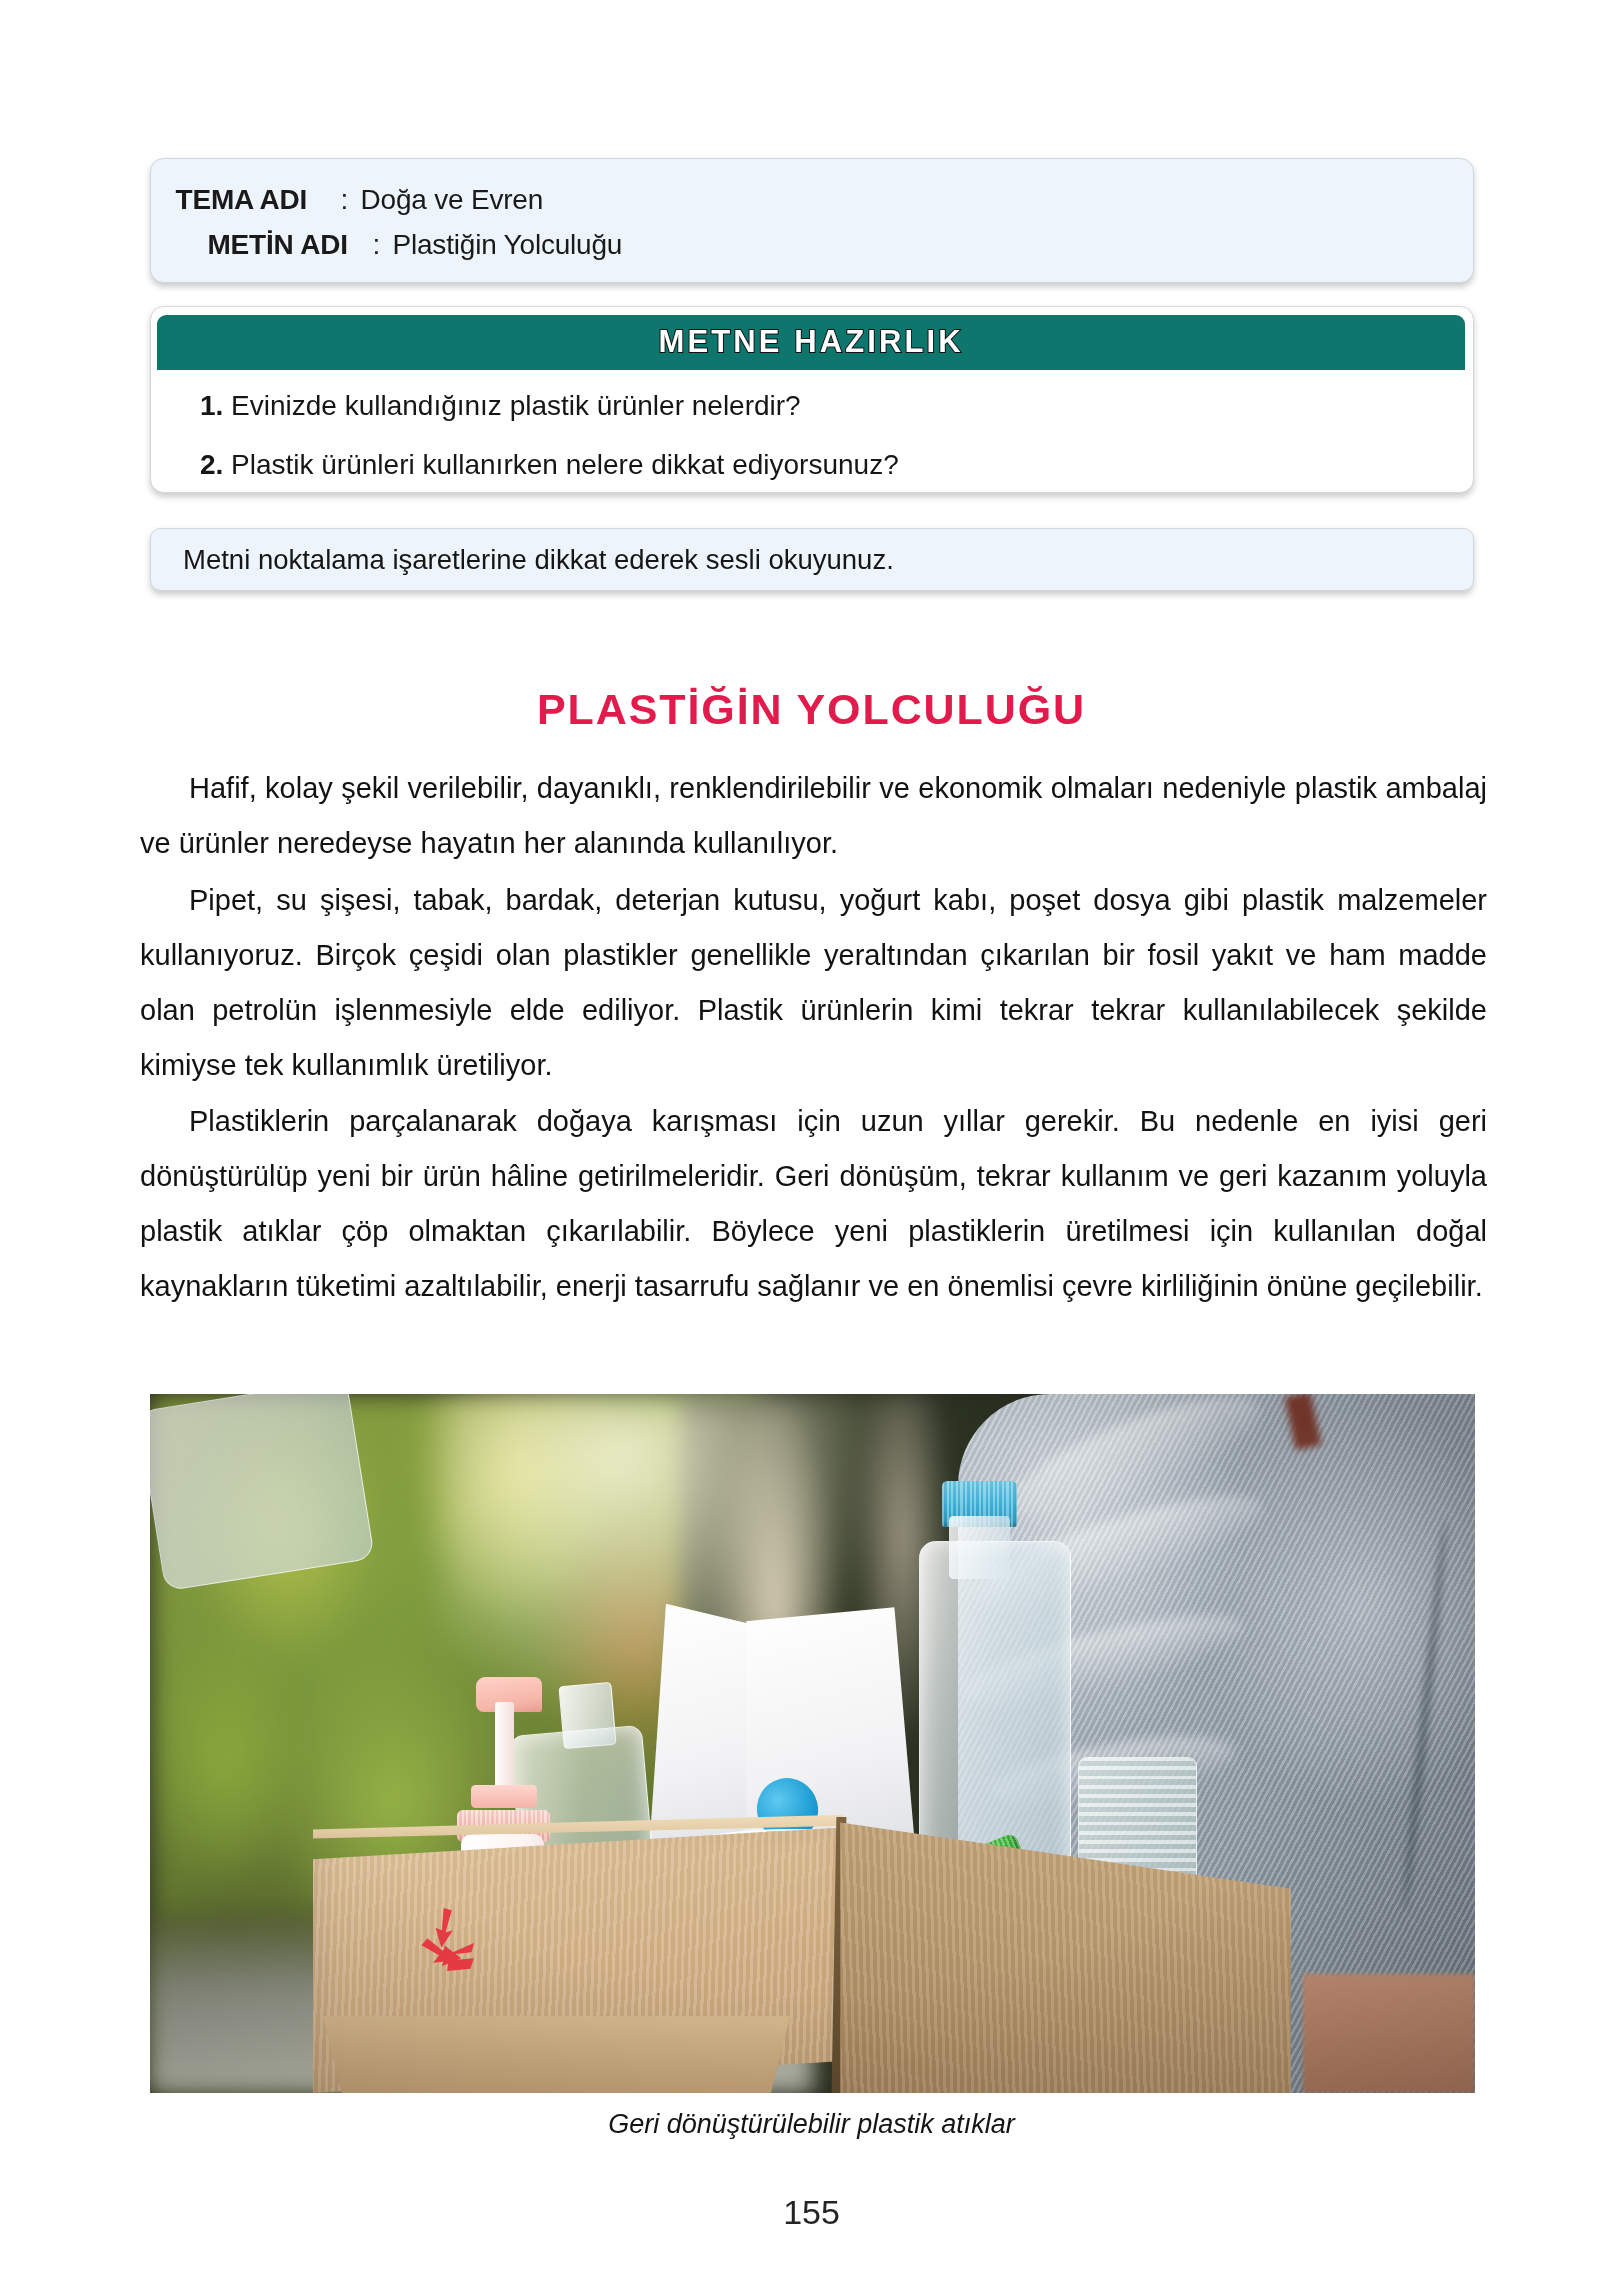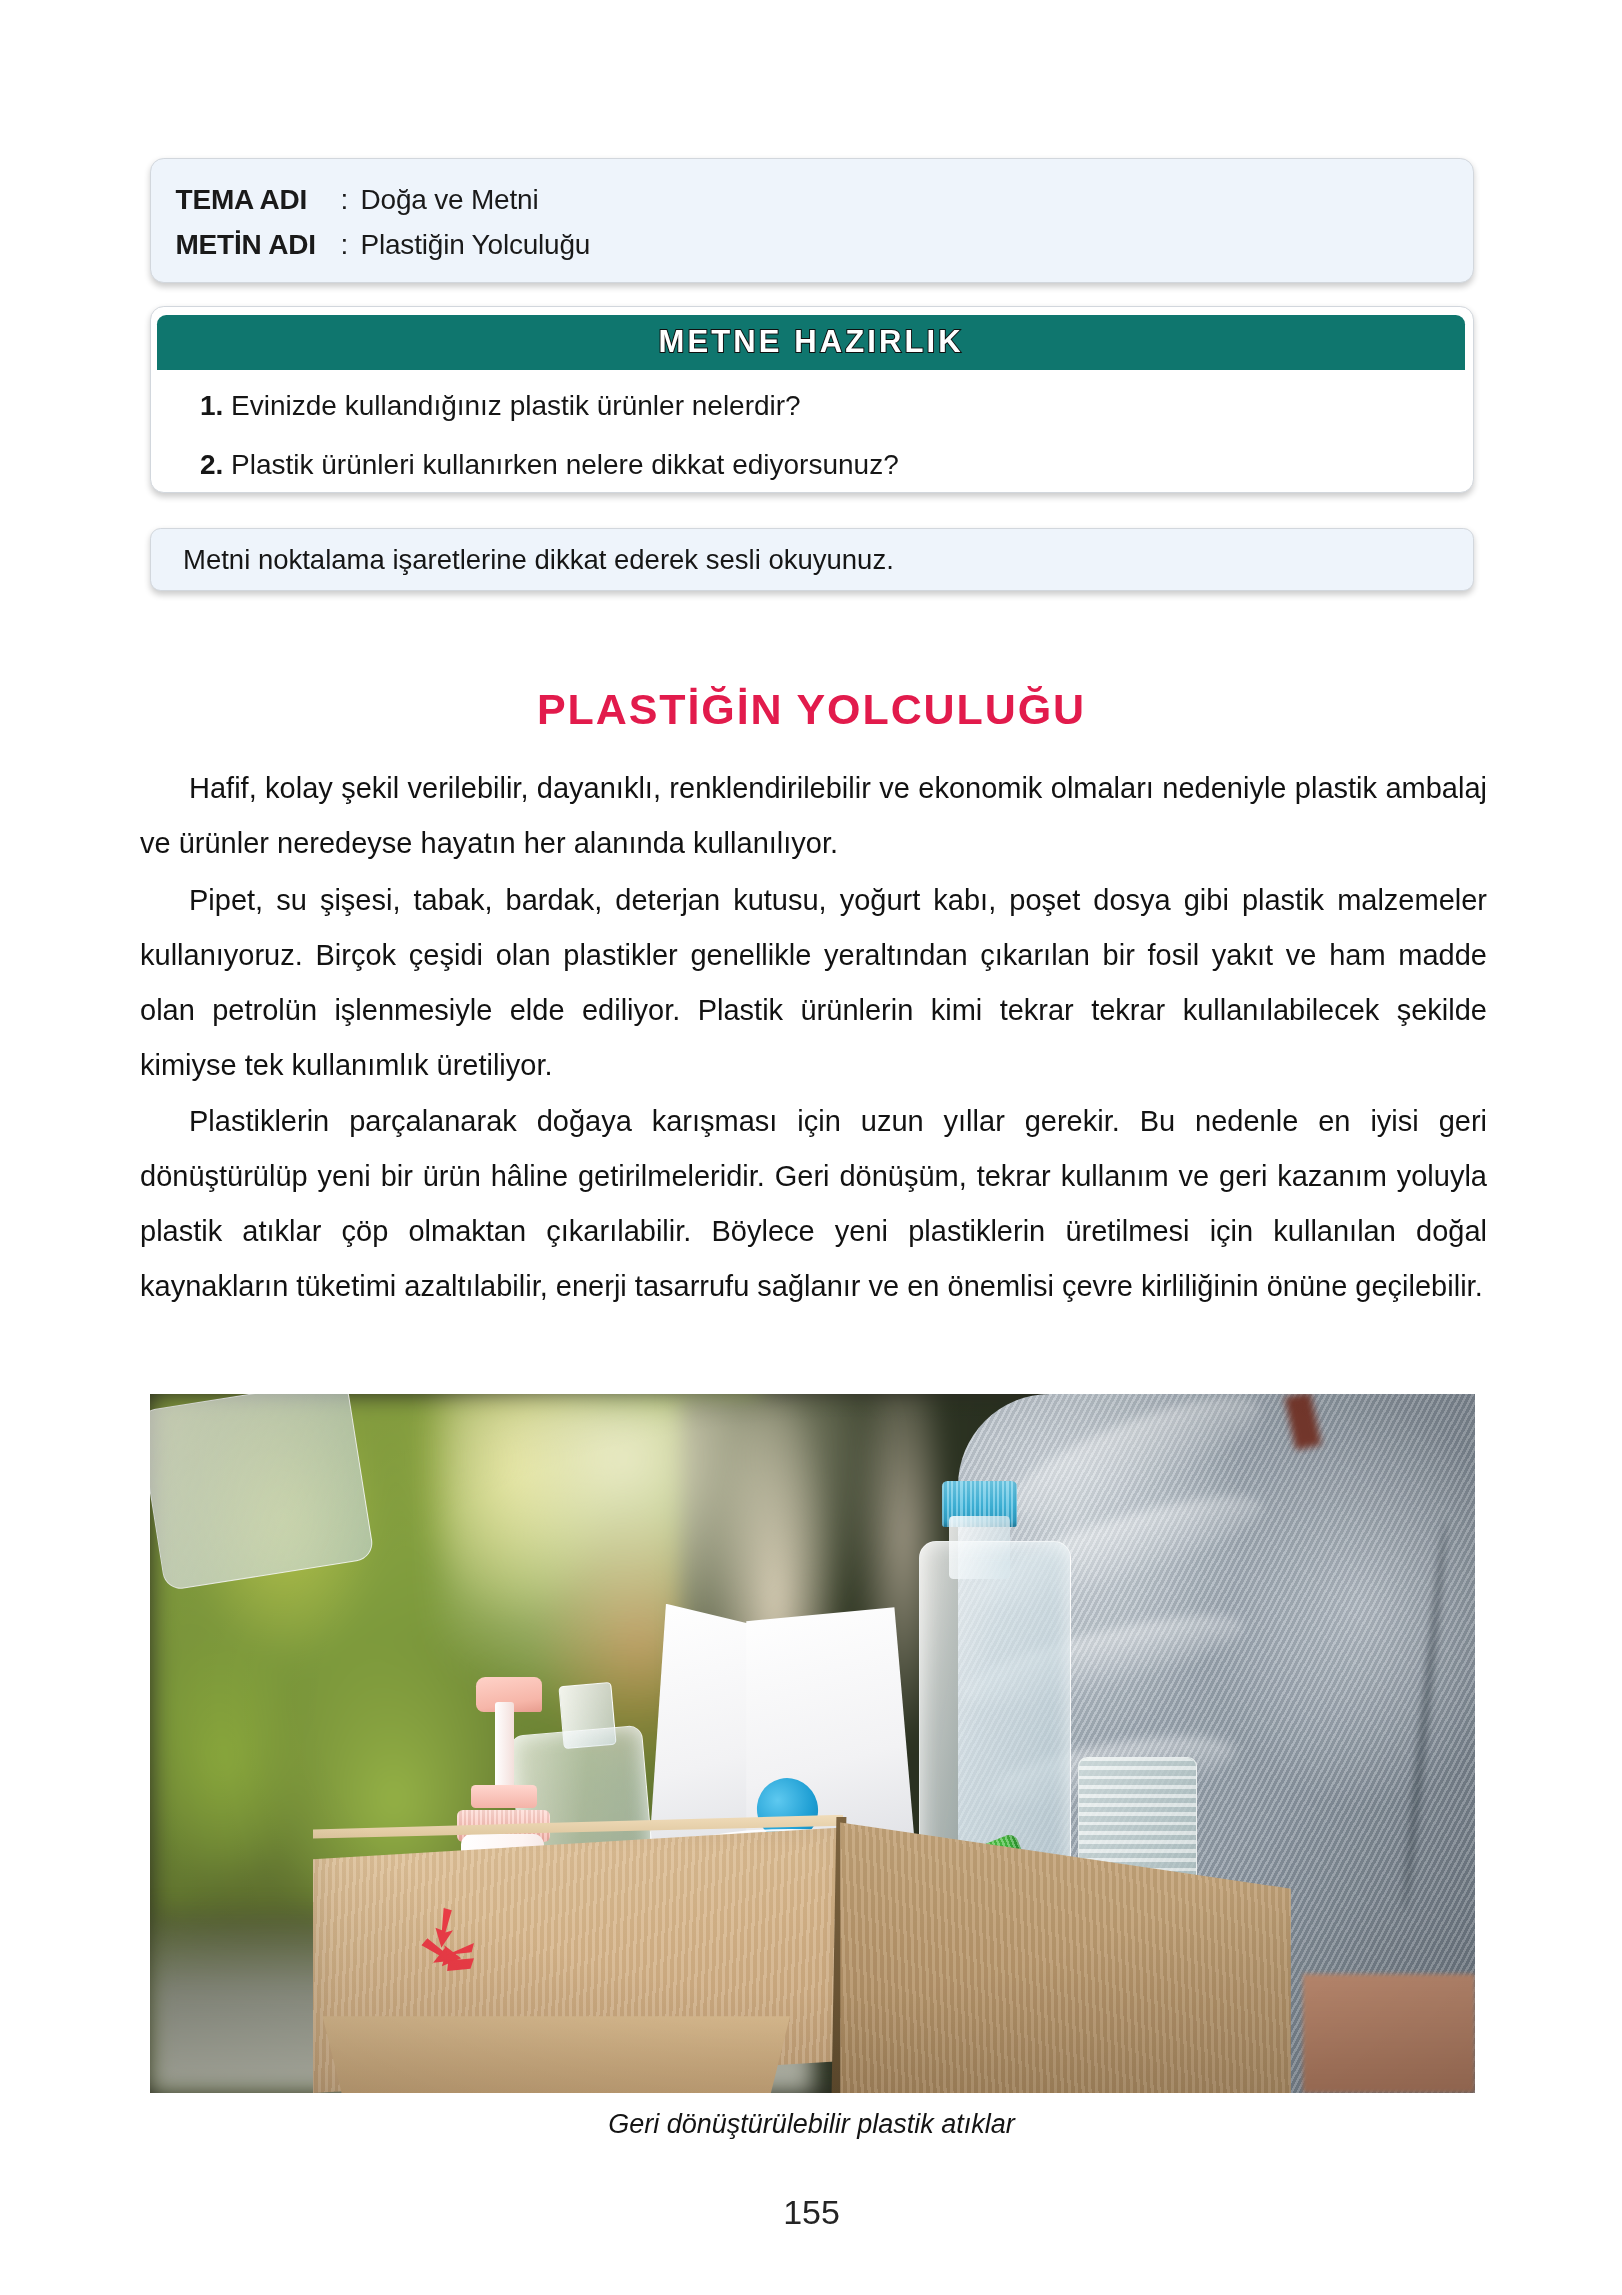--- a/index.html
+++ b/index.html
@@ -44,21 +44,21 @@
     white-space: nowrap;
     letter-spacing: -0.2px;
   }
   .meta-row .lbl {
     font-weight: bold;
     display: inline-block;
     width: 165px;
   }
   .meta-row .colon { display: inline-block; width: 20px; }
   #tema-row  { top: 24.5px; }
-  #metin-row { top: 70px; }
+  #metin-row { top: 70px; margin-left: 32px; }
 
   
   #hazirlik-box {
     left: 150px;
     top: 306px;
     width: 1324px;
     height: 187px;
     background: #ffffff;
     overflow: hidden;
   }
@@ -522,21 +522,21 @@
     color: #242424;
   }
 </style>
 </head>
 <body>
 
 <div class="page">
 
   <div class="infobox" id="tema-box">
     <div class="meta-row" id="tema-row">
-      <span class="lbl">TEMA ADI</span><span class="colon">:</span><span>Doğa ve Metni</span>
+      <span class="lbl">TEMA ADI</span><span class="colon">:</span><span>Doğa ve Evren</span>
     </div>
     <div class="meta-row" id="metin-row">
       <span class="lbl">METİN ADI</span><span class="colon">:</span><span>Plastiğin Yolculuğu</span>
     </div>
   </div>
 
   <div class="infobox" id="hazirlik-box">
     <div id="hazirlik-banner">
       <span id="hazirlik-title">METNE HAZIRLIK</span>
     </div>

